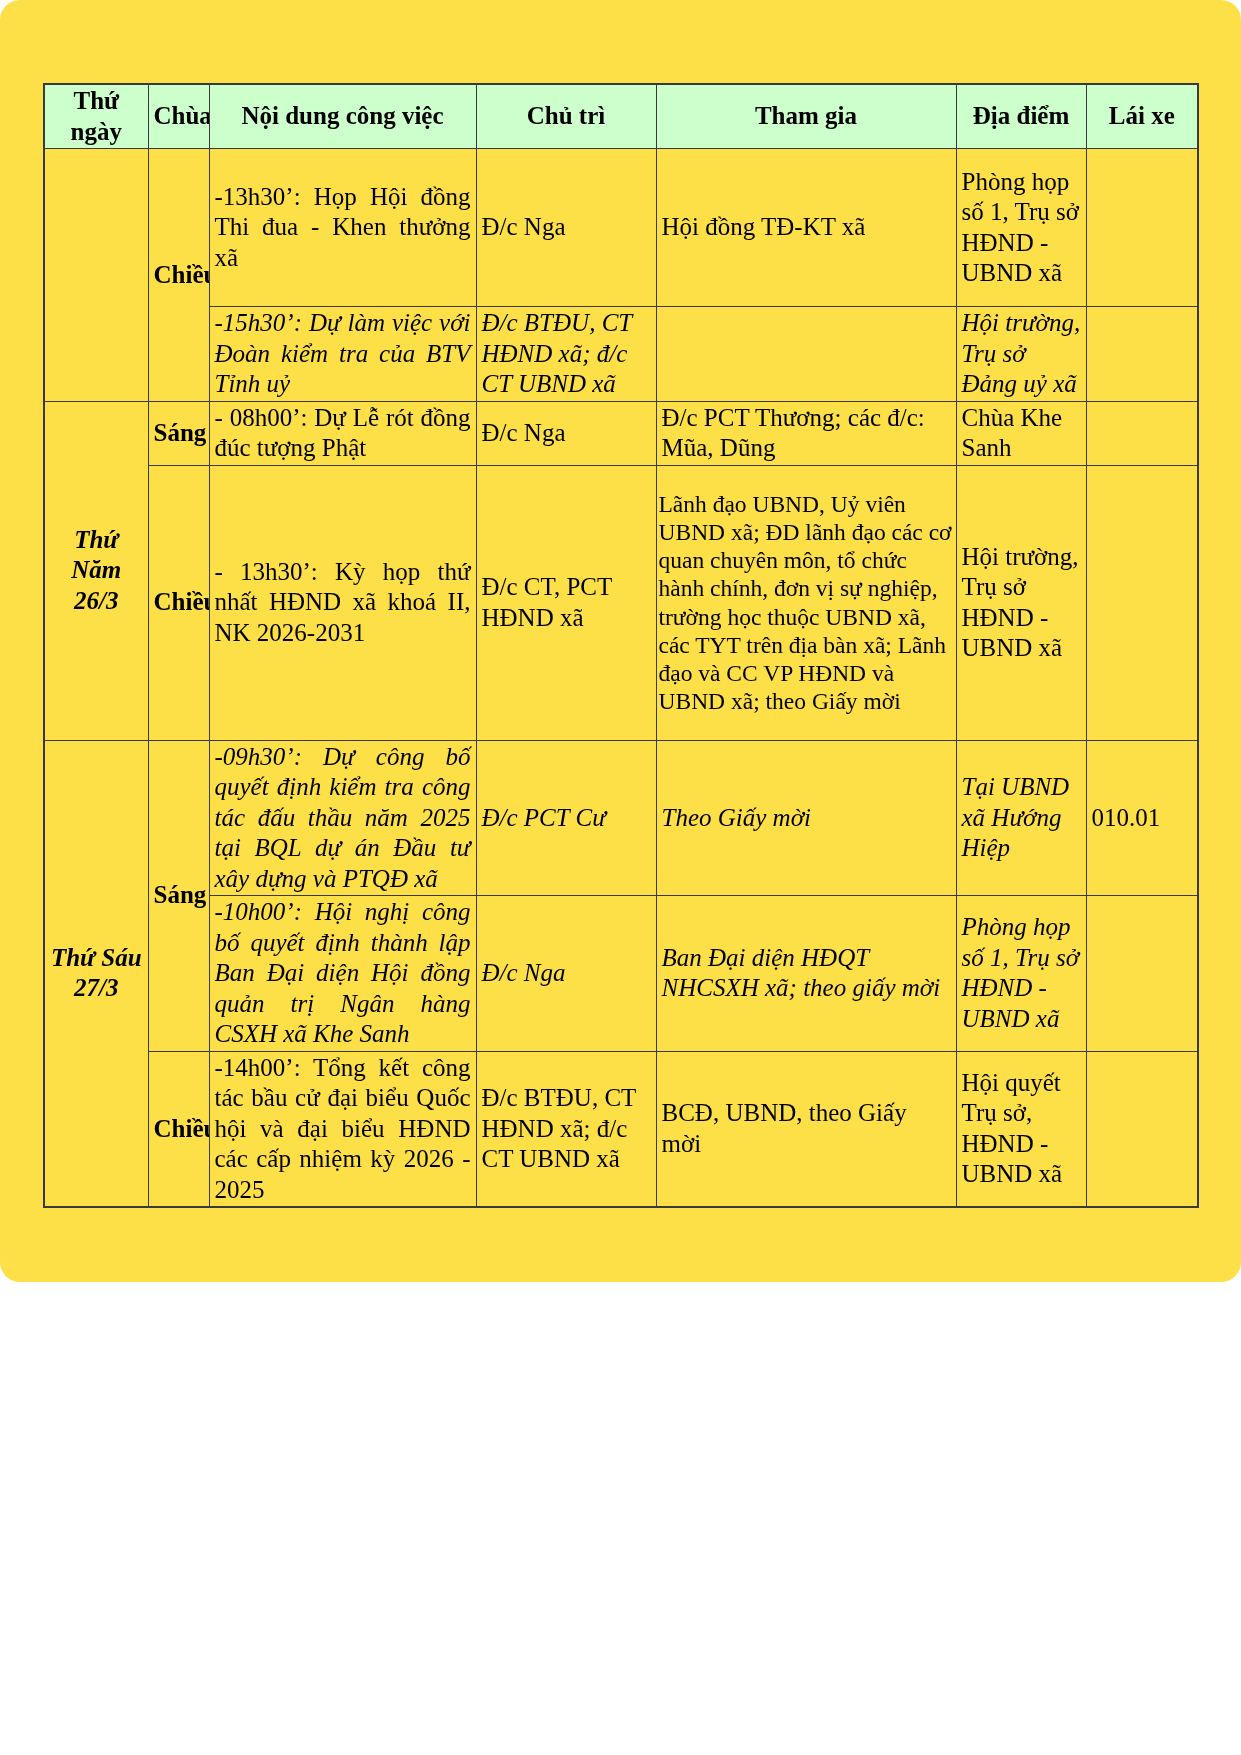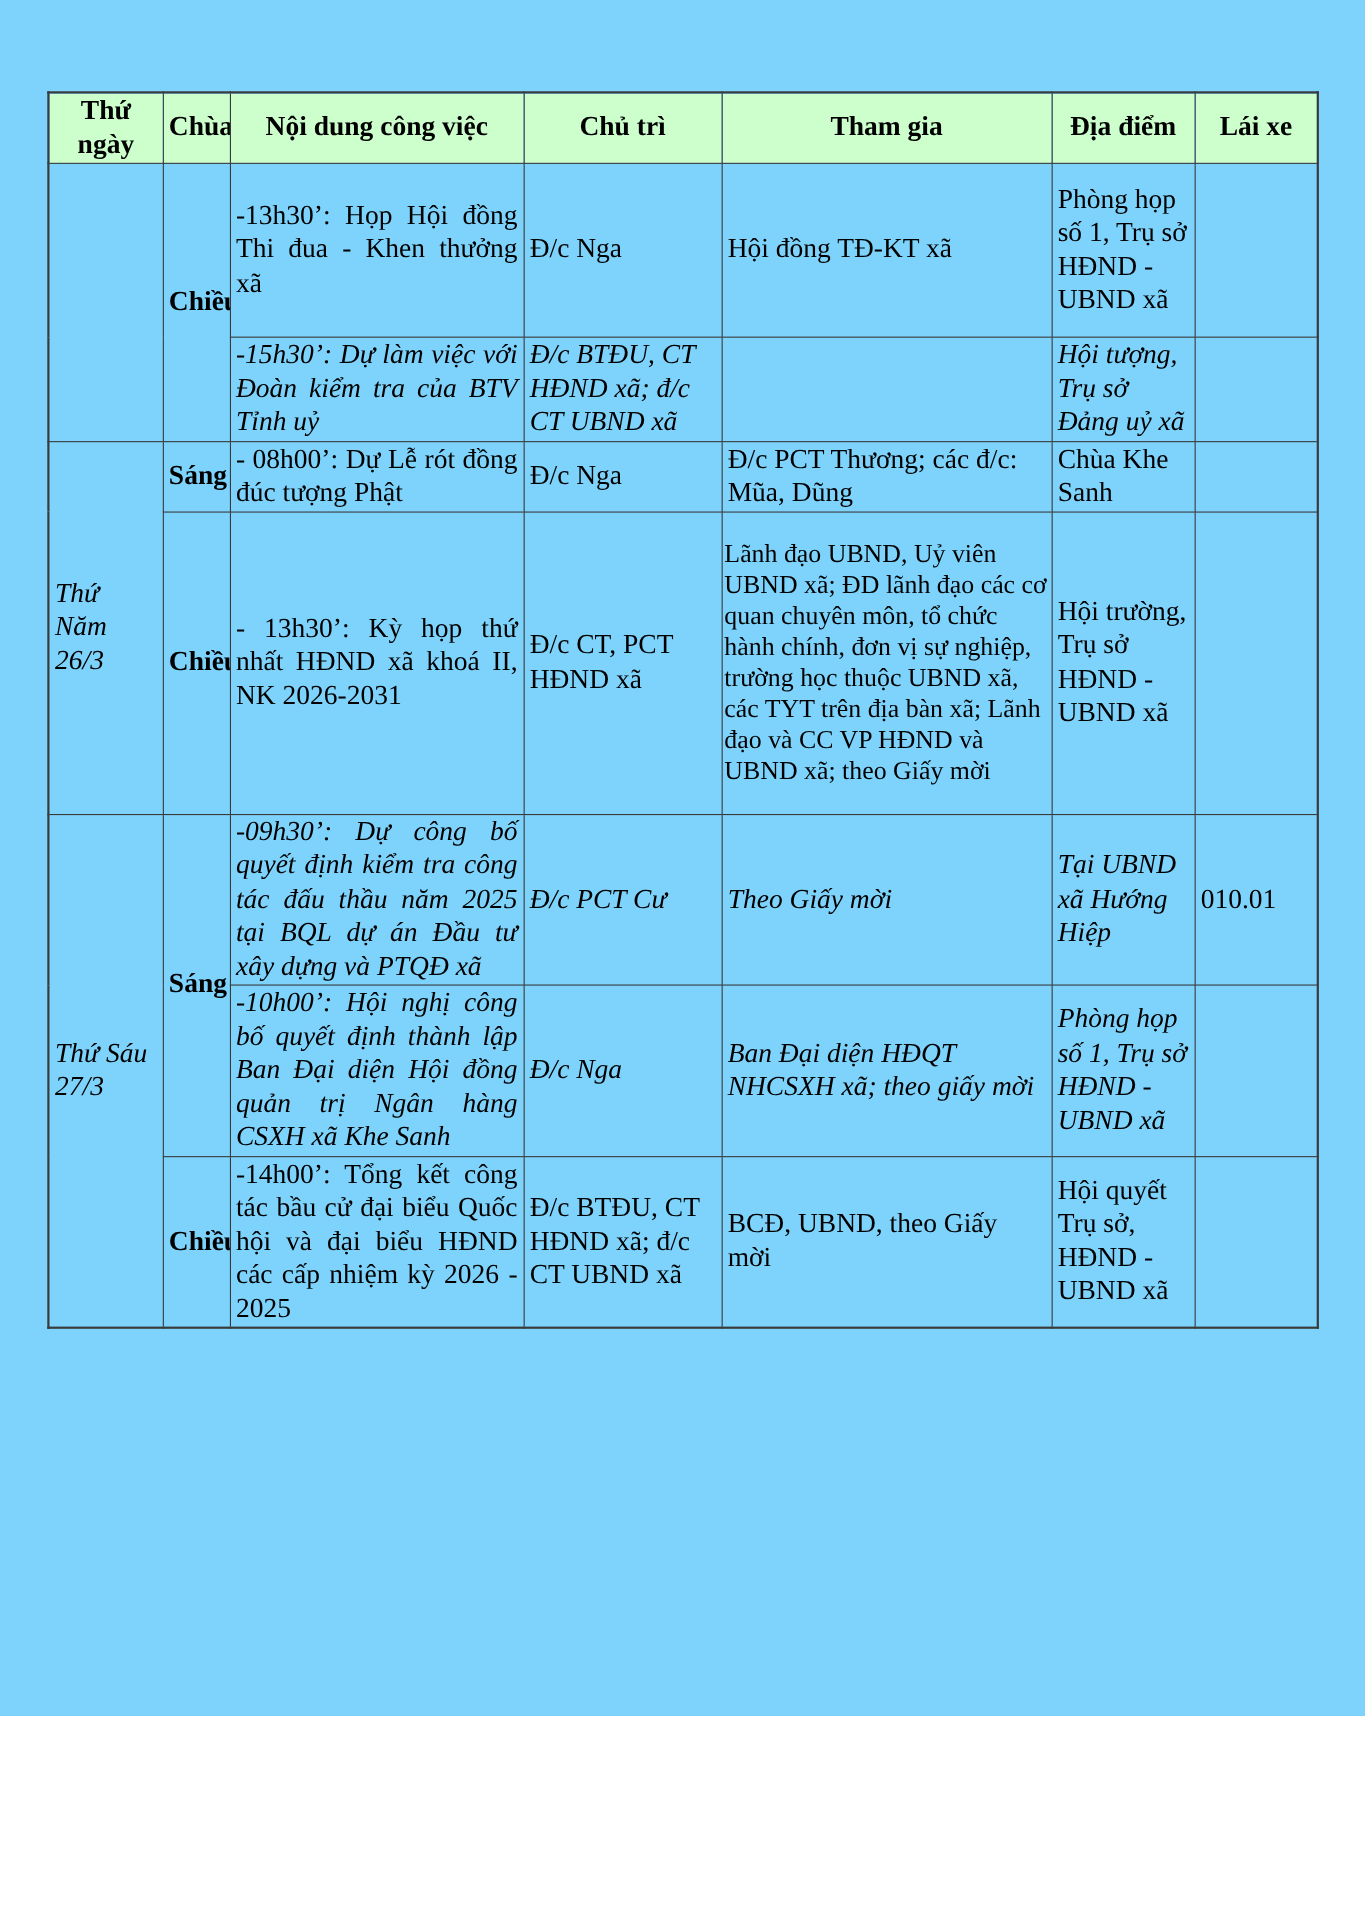--- a/index.html
+++ b/index.html
@@ -3,24 +3,25 @@
 <meta charset="utf-8">
 <style>
   html, body {
     margin: 0;
     padding: 0;
     background: #ffffff;
   }
   .page {
     position: relative;
     width: 1241px;
-    height: 1560px;
-    background: #7dd3fc;
+    height: 1282px;
+    background: #fde047;
     font-family: "Liberation Serif", "DejaVu Serif", serif;
     color: #000000;
+    border-radius: 20px;
   }
   table.schedule {
     position: absolute;
     left: 43px;
     top: 83px;
     width: 1154px;
     border-collapse: collapse;
     table-layout: fixed;
     border: 2px solid #3a3a3a;
   }
@@ -34,21 +35,22 @@
     overflow: hidden;
   }
   thead th {
     background: #ccffcc;
     font-weight: bold;
     text-align: center;
     height: 34px;
     padding: 1px 2px;
   }
   td.c-day {
-    font-weight: normal;
+    text-align: center;
+    font-weight: bold;
     font-style: italic;
   }
   td.c-session {
     text-align: center;
     font-weight: bold;
     padding: 1px 2px;
   }
   td.c-content {
     text-align: justify;
     text-justify: inter-word;
@@ -104,21 +106,21 @@
         <td class="c-content">-13h30’: Họp Hội đồng Thi đua - Khen thưởng xã</td>
         <td class="c-chair">Đ/c Nga</td>
         <td class="c-part">Hội đồng TĐ-KT xã</td>
         <td class="c-loc">Phòng họp số 1,  Trụ sở HĐND - UBND xã</td>
         <td class="c-driver"></td>
       </tr>
       <tr class="italic" style="height:92px">
         <td class="c-content">-15h30’: Dự làm việc với Đoàn kiểm tra của BTV Tỉnh uỷ</td>
         <td class="c-chair">Đ/c BTĐU, CT HĐND xã; đ/c CT UBND xã</td>
         <td class="c-part"></td>
-        <td class="c-loc">Hội tượng, Trụ sở Đảng uỷ xã</td>
+        <td class="c-loc">Hội trường, Trụ sở Đảng uỷ xã</td>
         <td class="c-driver"></td>
       </tr>
 
       <tr style="height:62px">
         <td class="c-day" rowspan="2">Thứ Năm 26/3</td>
         <td class="c-session">Sáng</td>
         <td class="c-content">- 08h00’: Dự Lễ rót đồng đúc tượng Phật</td>
         <td class="c-chair">Đ/c Nga</td>
         <td class="c-part">Đ/c PCT Thương; các đ/c: Mũa, Dũng</td>
         <td class="c-loc">Chùa Khe Sanh</td>

